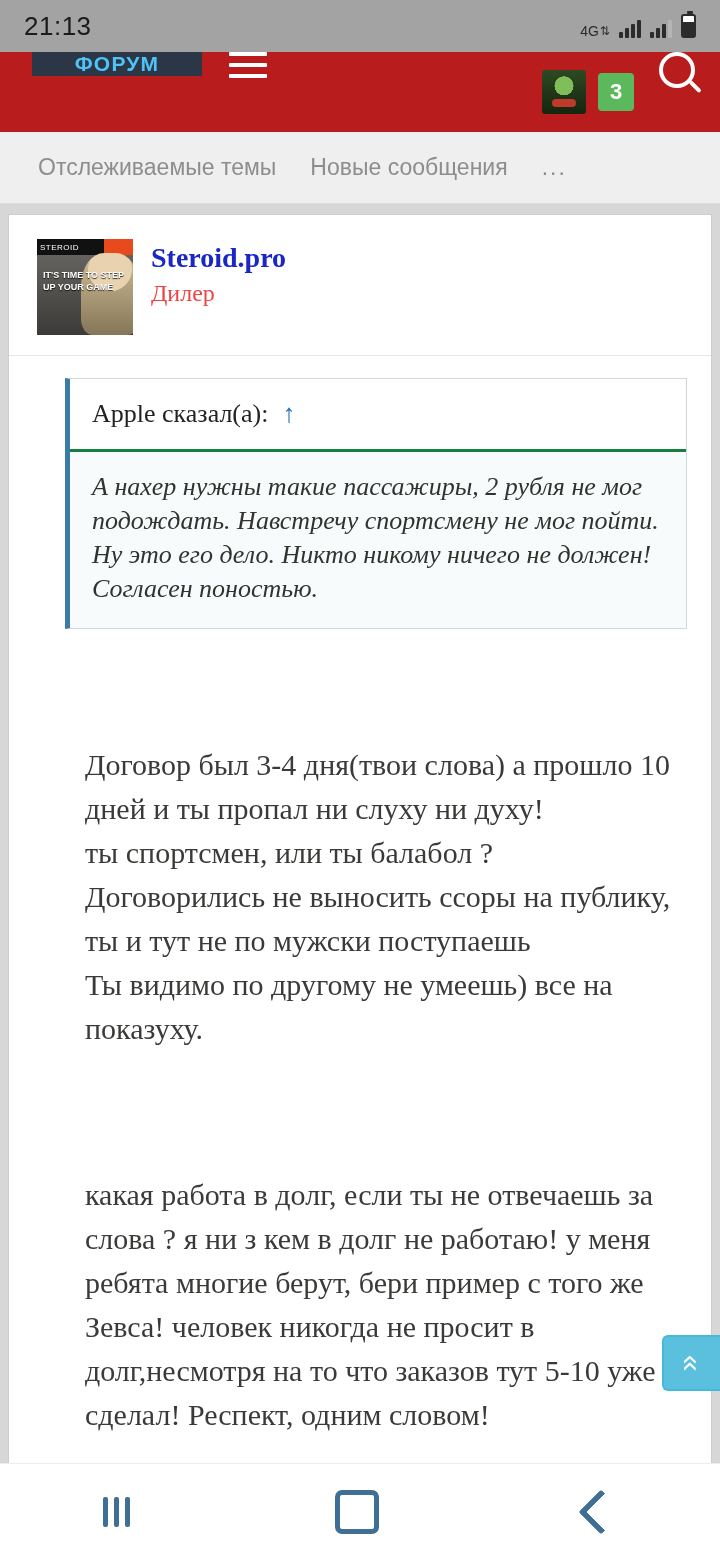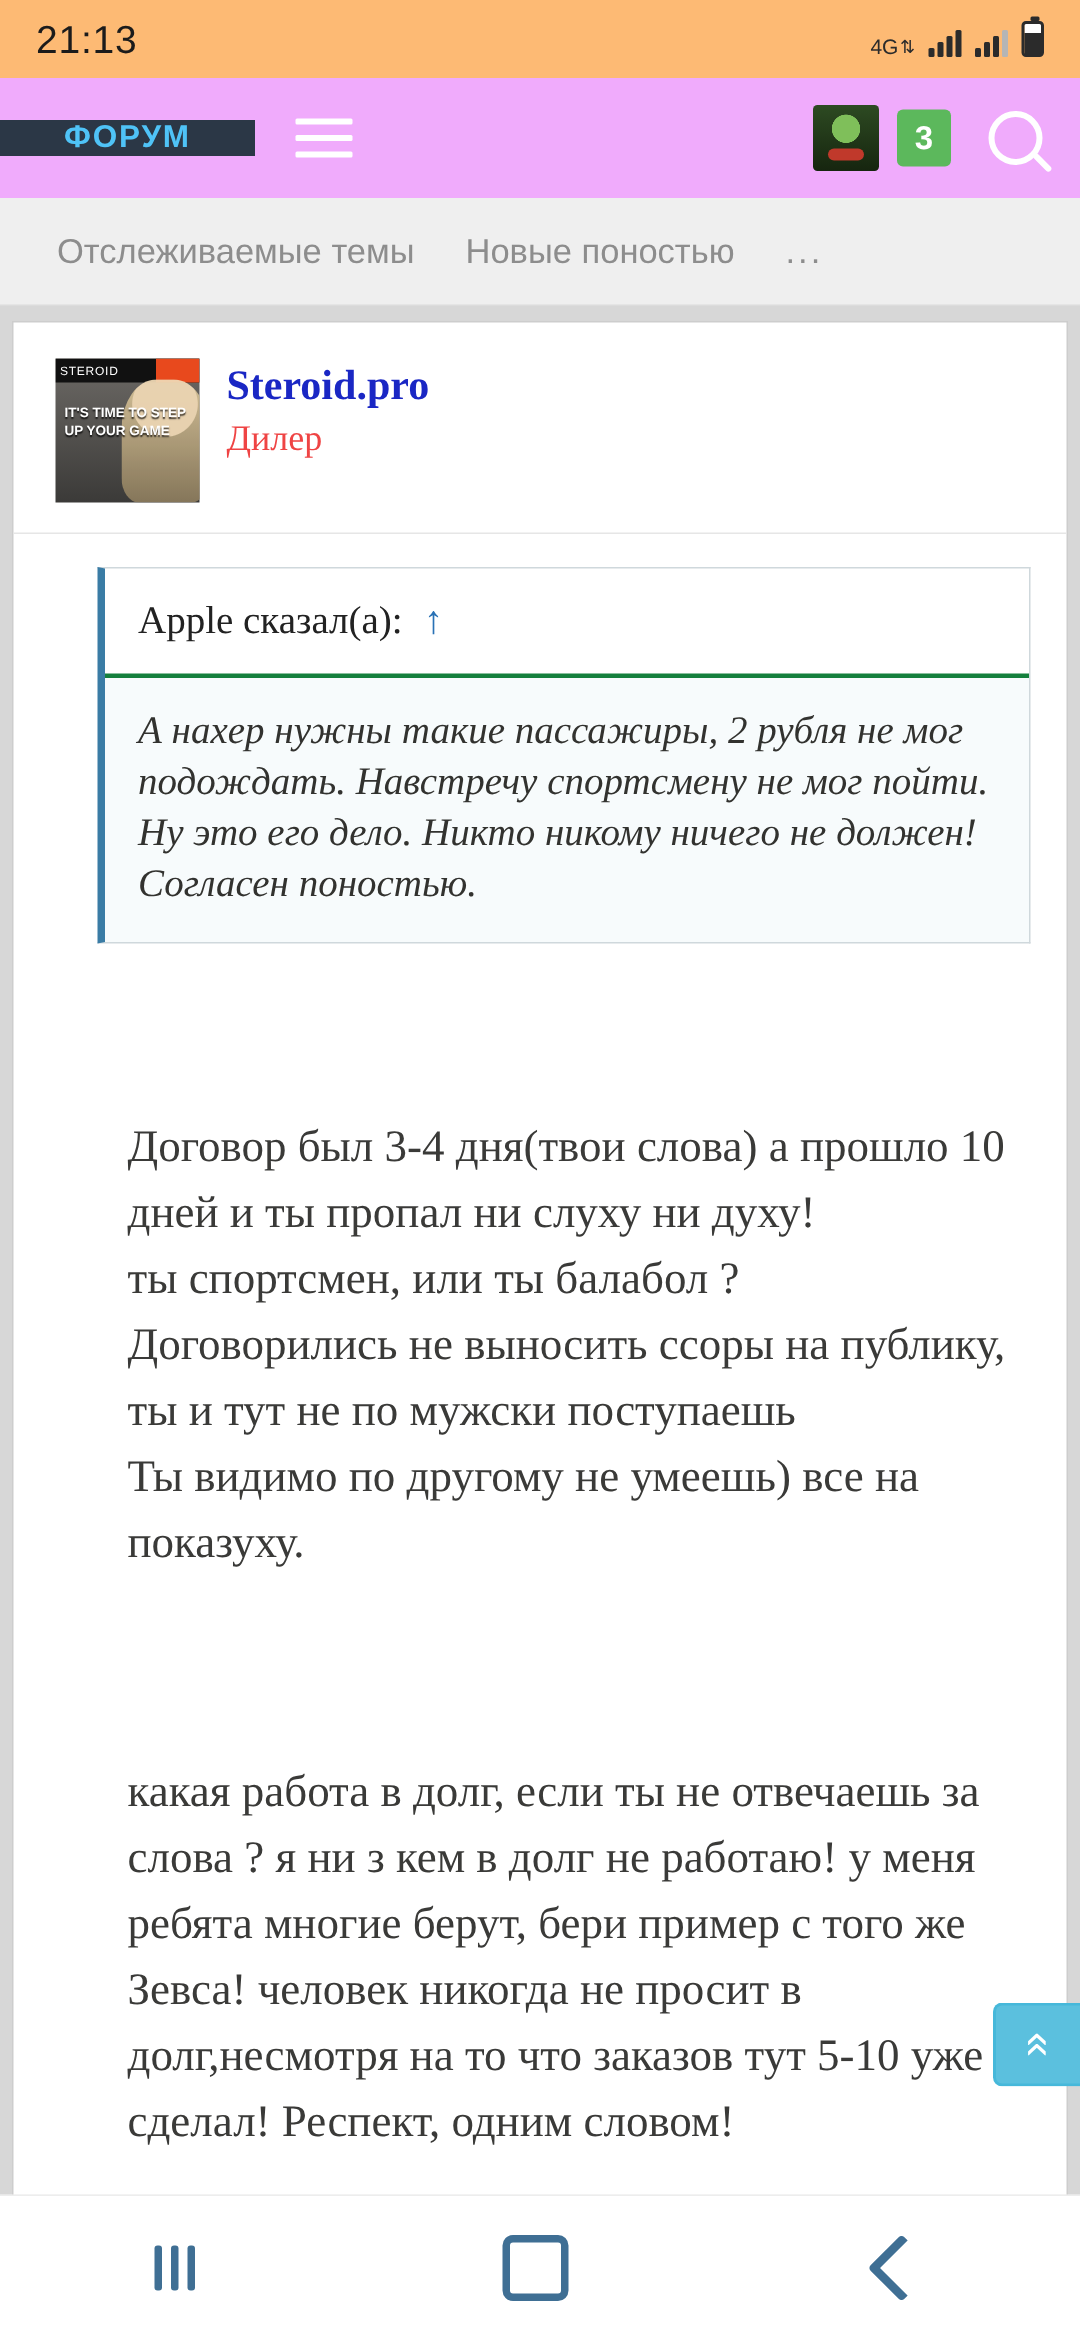--- a/index.html
+++ b/index.html
@@ -19,21 +19,21 @@
     width: 720px;
     height: 1560px;
     background: #ffffff;
     display: flex;
     flex-direction: column;
   }
 
   
   .statusbar {
     height: 52px;
-    background: #fdba74;
+    background: #a3a3a3;
     display: flex;
     align-items: center;
     justify-content: space-between;
     padding: 0 24px;
     box-sizing: border-box;
     flex: 0 0 52px;
   }
   .statusbar .clock {
     font-size: 26px;
     color: #1b1b1b;
@@ -90,24 +90,25 @@
     left: 3.5px;
     width: 6px;
     height: 3px;
     background: #2b2b2b;
     border-radius: 1px;
   }
 
   
   .appbar {
     height: 80px;
-    background: #f0abfc;
-    display: flex;
-    align-items: center;
+    background: #b91c1c;
+    display: flex;
+    align-items: flex-start;
     flex: 0 0 80px;
+    padding-left: 32px;
   }
   .brand {
     width: 170px;
     background: #2b3746;
     display: flex;
     align-items: center;
     justify-content: center;
     color: #4fc3f7;
     font-size: 21px;
     font-weight: bold;
@@ -432,21 +433,21 @@
     <div class="appbar-spacer"></div>
     <div class="avatar"></div>
     <div class="badge-count">3</div>
     <div class="search-btn">
       <div class="search-ic"></div>
     </div>
   </div>
 
   <div class="subnav">
     <div>Отслеживаемые темы</div>
-    <div>Новые поностью</div>
+    <div>Новые сообщения</div>
     <div class="dots">...</div>
   </div>
 
   <div class="content">
     <div class="post-card">
 
       <div class="post-head">
         <div class="poster-avatar">
           <div class="pa-top">
             <div class="ttl">STEROID</div>

